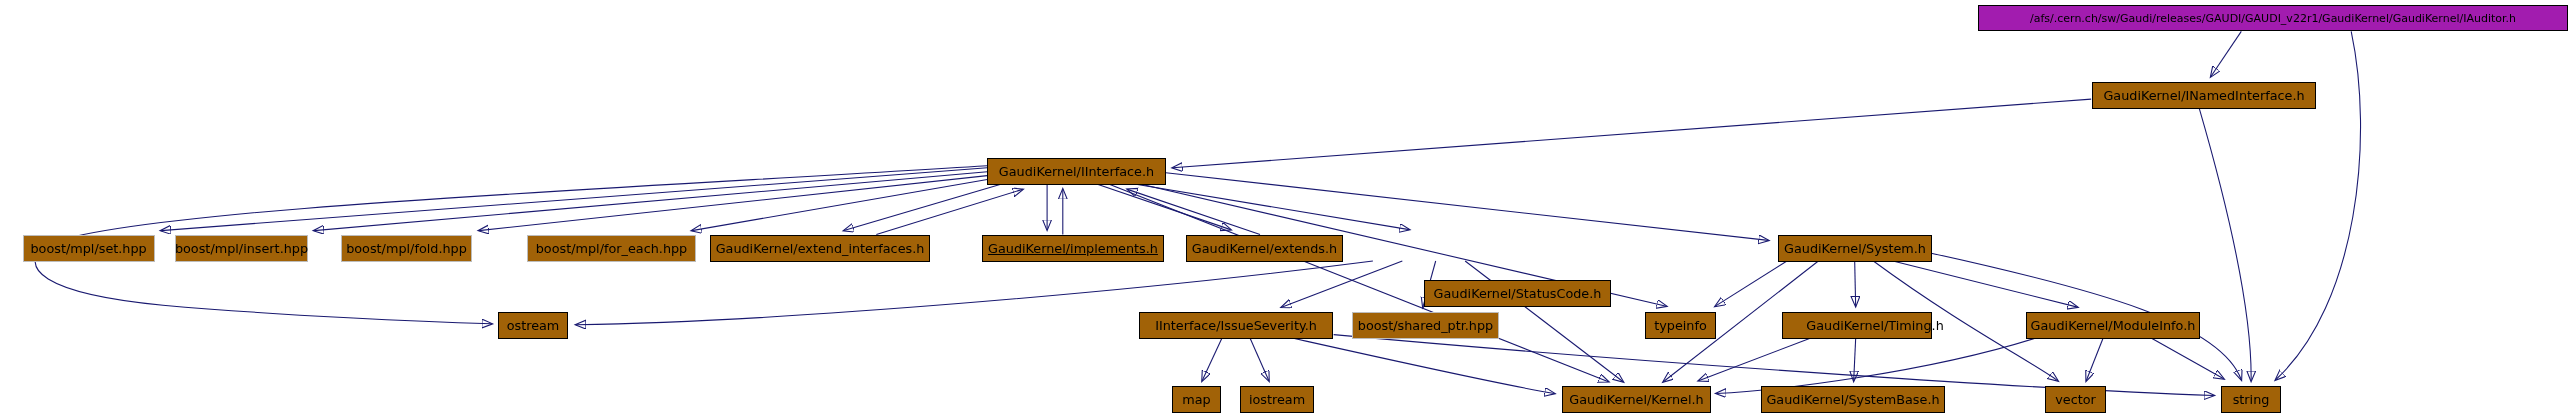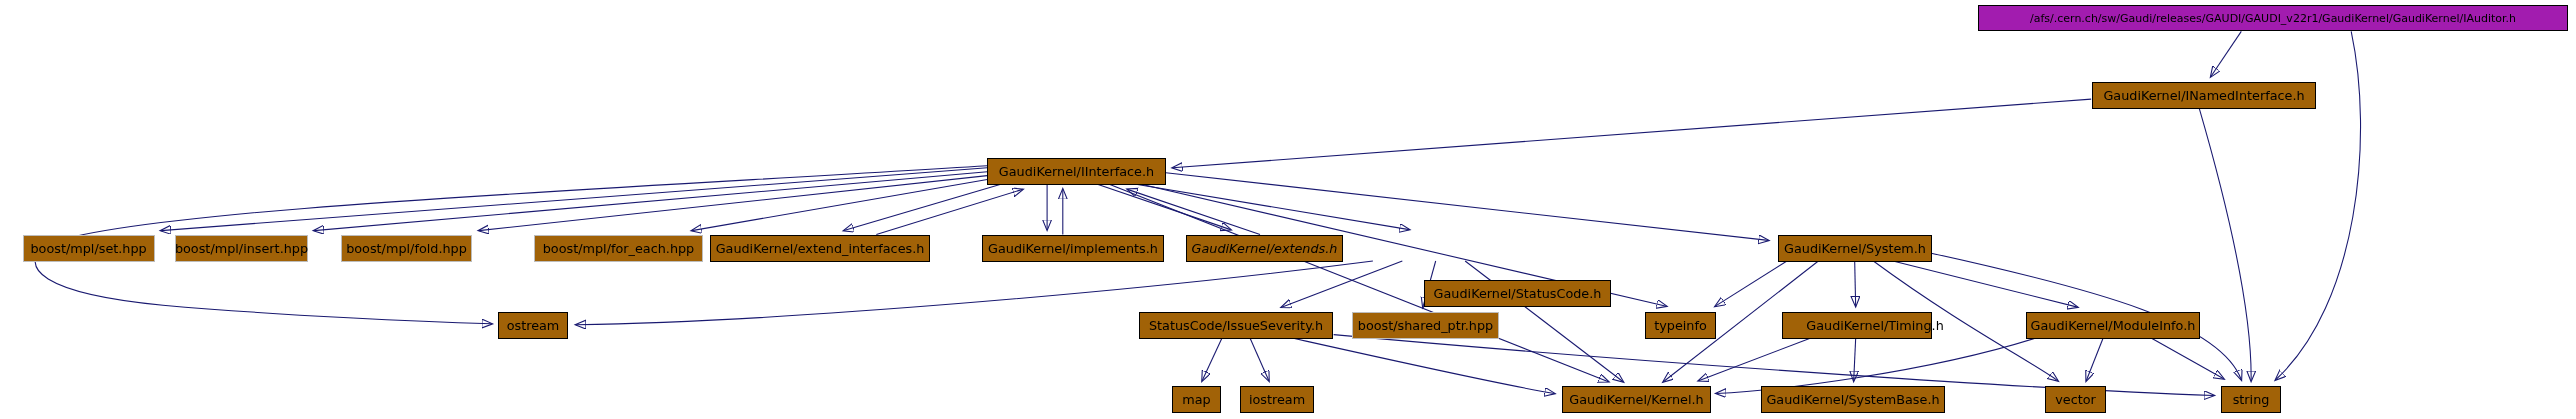--- a/index.html
+++ b/index.html
@@ -87,29 +87,29 @@
 
   <div class="node root" style="left:1978px;top:4.9px;width:590px;">/afs/.cern.ch/sw/Gaudi/releases/GAUDI/GAUDI_v22r1/GaudiKernel/GaudiKernel/IAuditor.h</div>
 
   <div class="node" style="left:2092px;top:82px;width:224px;">GaudiKernel/INamedInterface.h</div>
 
   <div class="node" style="left:987px;top:158px;width:179px;">GaudiKernel/IInterface.h</div>
 
   <div class="node external" style="left:22.6px;top:235px;width:132px;">boost/mpl/set.hpp</div>
   <div class="node external" style="left:175px;top:235px;width:133px;">boost/mpl/insert.hpp</div>
   <div class="node external" style="left:341px;top:235px;width:131px;">boost/mpl/fold.hpp</div>
-  <div class="node external" style="left:527px;top:235px;width:169px;margin-left:7px;">boost/mpl/for_each.hpp</div>
+  <div class="node external" style="left:527px;top:235px;width:169px;">boost/mpl/for_each.hpp</div>
   <div class="node" style="left:710px;top:235px;width:220px;">GaudiKernel/extend_interfaces.h</div>
-  <div class="node" style="left:982px;top:235px;width:182px;">GaudiKernel/implements.h</div>
-  <div class="node" style="left:1186px;top:235px;width:157px;font-style:italic;">GaudiKernel/extends.h</div>
+  <div class="node" style="left:982px;top:235px;width:182px;text-decoration:underline;">GaudiKernel/implements.h</div>
+  <div class="node" style="left:1186px;top:235px;width:157px;">GaudiKernel/extends.h</div>
   <div class="node" style="left:1424px;top:235px;width:187px;margin-top:45px;">GaudiKernel/StatusCode.h</div>
   <div class="node" style="left:1778px;top:235px;width:154px;">GaudiKernel/System.h</div>
 
   <div class="node" style="left:498px;top:312px;width:70px;">ostream</div>
-  <div class="node" style="left:1139px;top:312px;width:194px;">StatusCode/IssueSeverity.h</div>
+  <div class="node" style="left:1139px;top:312px;width:194px;">IInterface/IssueSeverity.h</div>
   <div class="node external" style="left:1352px;top:312px;width:147px;">boost/shared_ptr.hpp</div>
   <div class="node" style="left:1645px;top:312px;width:71px;">typeinfo</div>
   <div class="node" style="left:1782px;top:312px;width:150px;padding-left:36px;">GaudiKernel/Timing.h</div>
   <div class="node" style="left:2026px;top:312px;width:174px;">GaudiKernel/ModuleInfo.h</div>
 
   <div class="node" style="left:1172px;top:386px;width:49px;">map</div>
   <div class="node" style="left:1240px;top:386px;width:74px;">iostream</div>
   <div class="node" style="left:1562px;top:386px;width:149px;">GaudiKernel/Kernel.h</div>
   <div class="node" style="left:1761px;top:386px;width:184px;">GaudiKernel/SystemBase.h</div>
   <div class="node" style="left:2045px;top:386px;width:61px;">vector</div>

